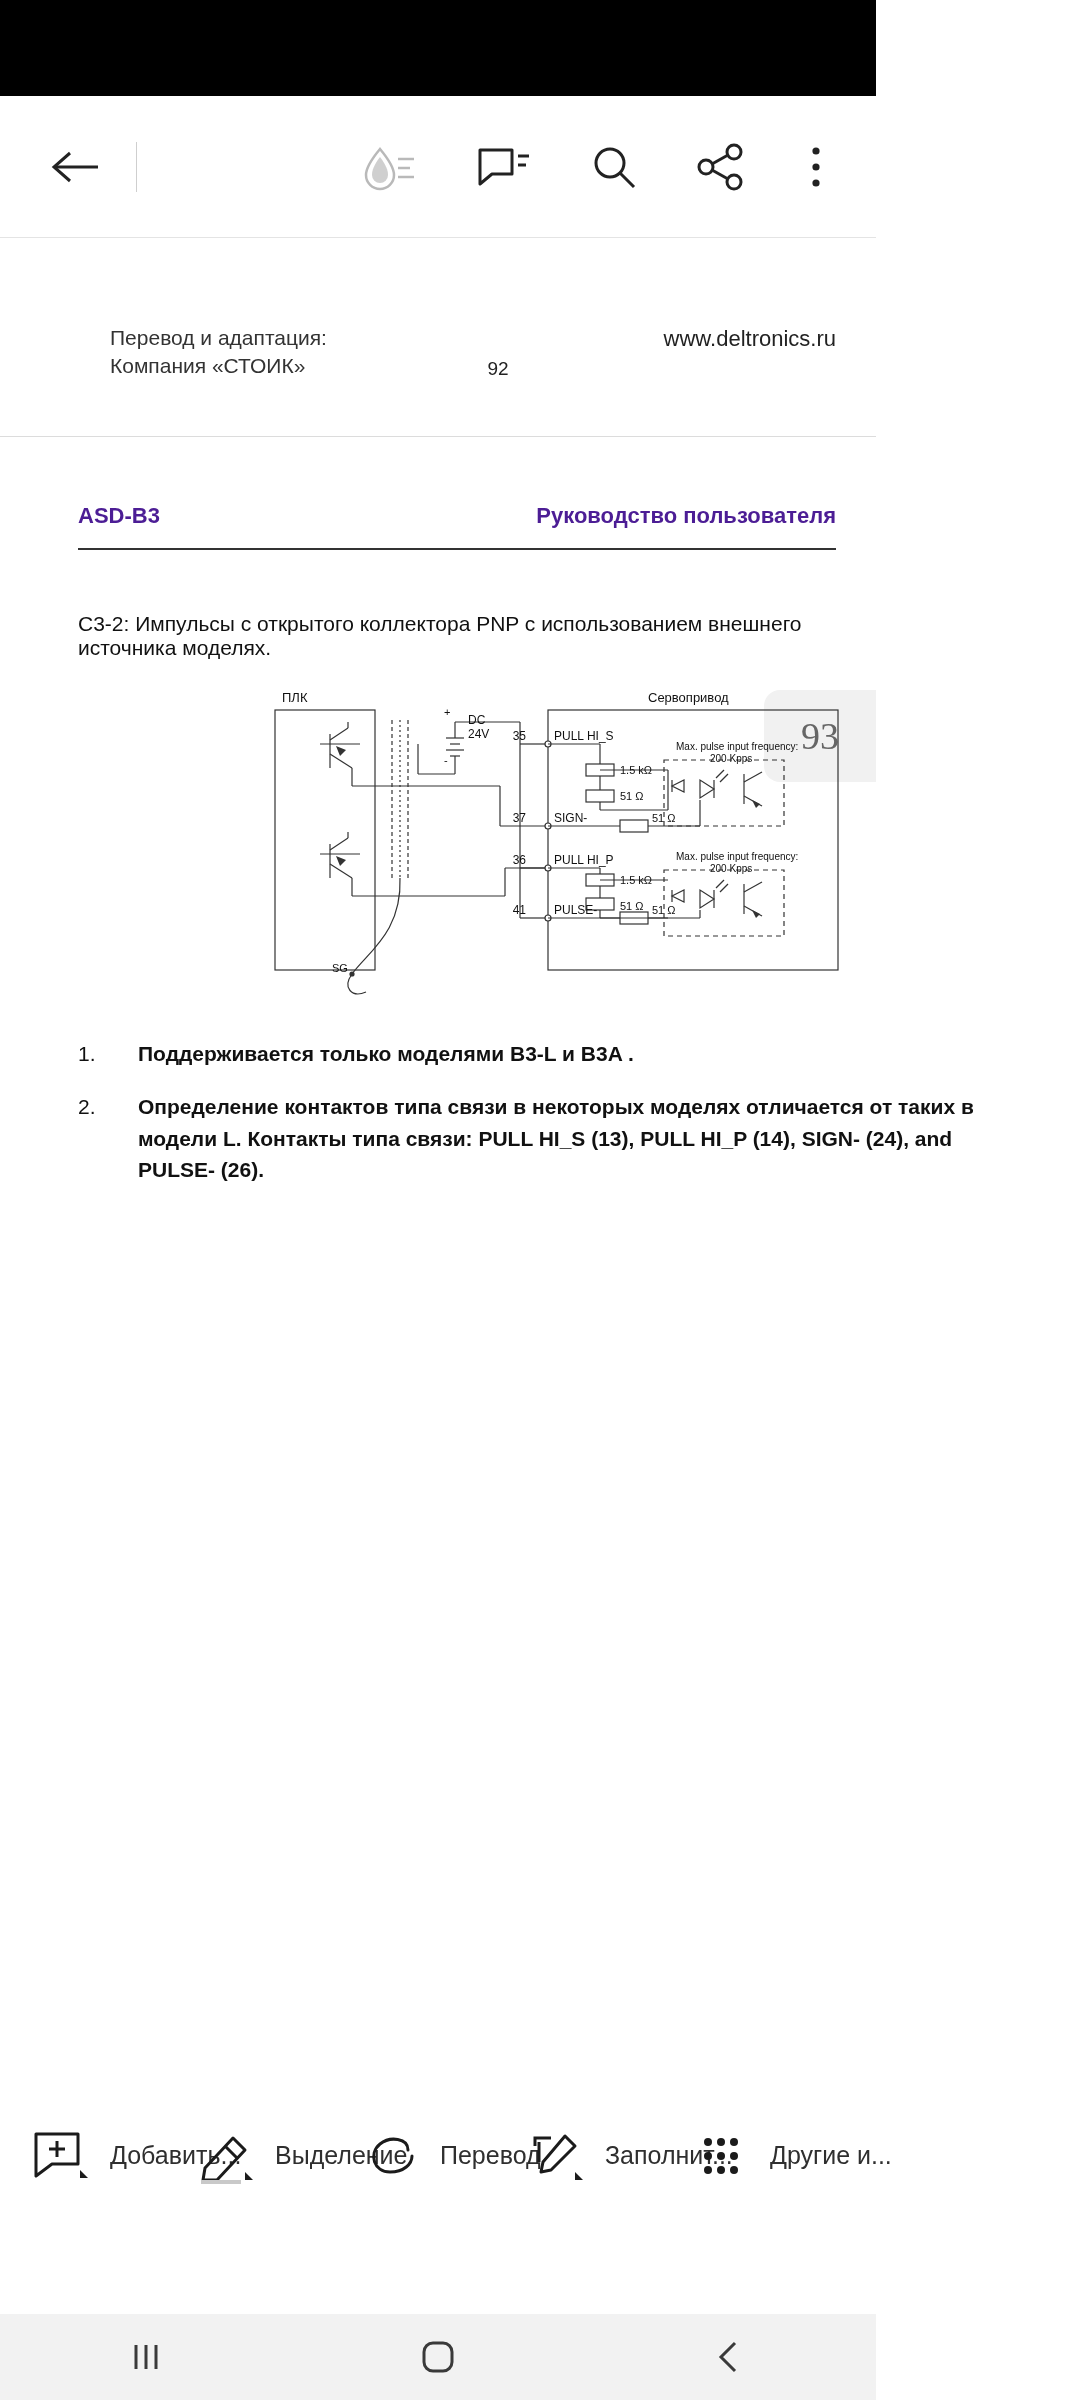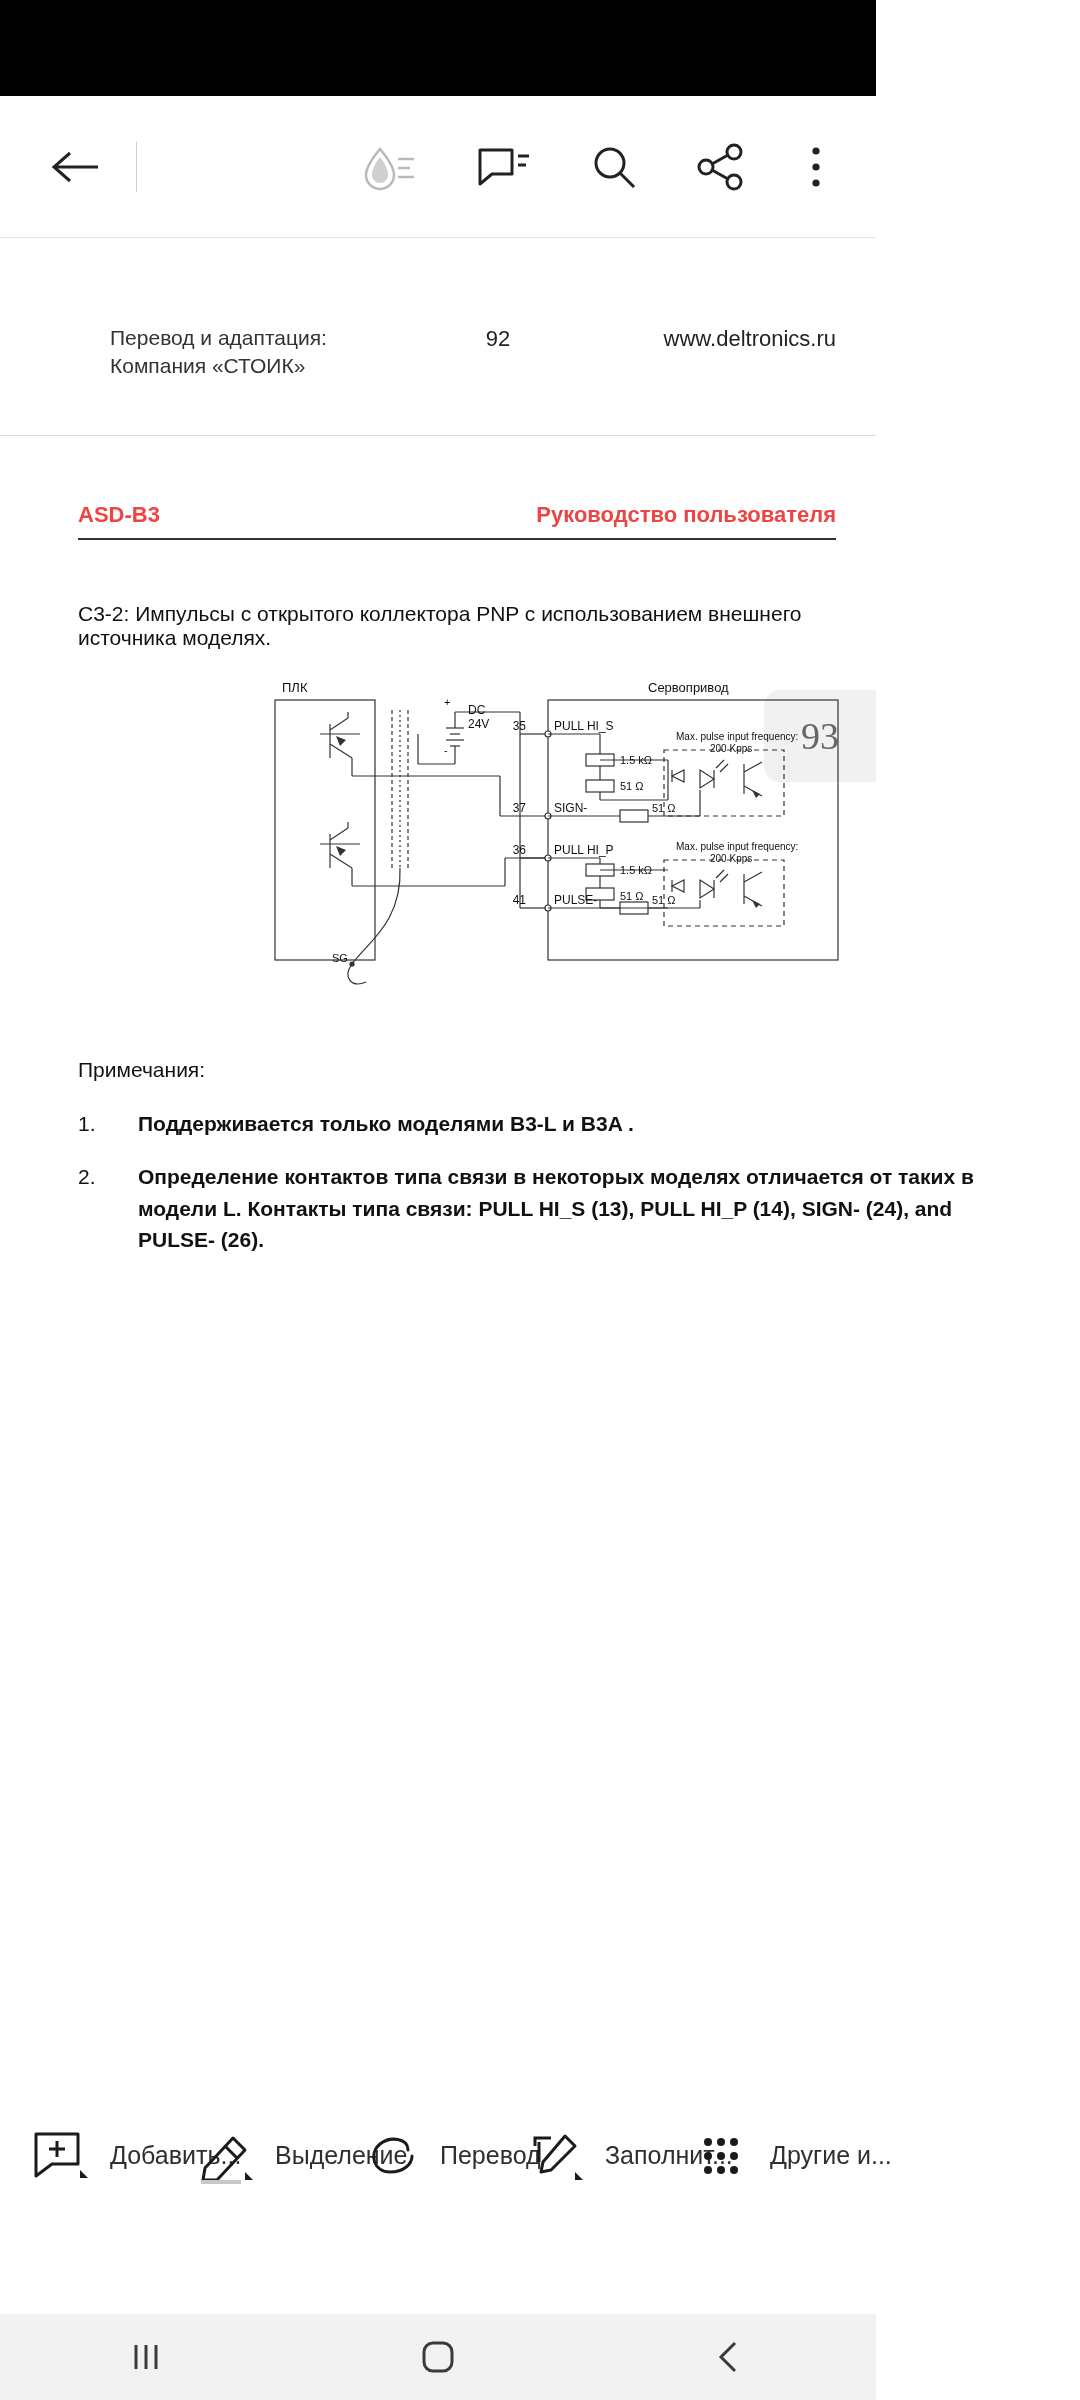--- a/index.html
+++ b/index.html
@@ -33,32 +33,32 @@
   
   .doc-area { position: relative; width: 100%; background: #fff; }
 
   .page-footer-row {
     display: flex; align-items: flex-start;
     padding: 86px 40px 0 110px;
     font-size: 21px; color: #333;
     line-height: 1.35;
   }
   .footer-left { width: 330px; }
-  .footer-center { flex: 1; text-align: center; padding-left: 50px; font-size: 22px; color: #222; }
+  .footer-center { flex: 1; text-align: center; padding-left: 50px; font-size: 19px; color: #222; margin-top: 32px; }
   .footer-right { width: 330px; text-align: right; font-size: 22px; color: #222; }
 
   .page-sep { margin: 54px 0 0 0; height: 1px; background: #dcdcdc; width: 100%; }
 
   
   .page-head {
     display: flex; align-items: flex-end; justify-content: space-between;
     margin: 66px 40px 0 78px;
-    padding-bottom: 10px;
+    padding-bottom: 19px;
     border-bottom: 2px solid #333;
-    font-size: 22px; font-weight: bold; color: #ef4444;
+    font-size: 22px; font-weight: bold; color: #4c1d95;
   }
 
   .page-badge {
     position: absolute;
     right: 0; top: 452px;
     width: 112px; height: 92px;
     background: #f1f1f1;
     border-radius: 16px 0 0 16px;
     display: flex; align-items: center; justify-content: center;
     font-size: 38px; color: #666;
@@ -330,21 +330,20 @@
           <text x="652" y="232" font-size="11">51 Ω</text>
           <text x="676" y="68" font-size="10">Max. pulse input frequency:</text>
           <text x="710" y="80" font-size="10">200 Kpps</text>
           <text x="676" y="178" font-size="10">Max. pulse input frequency:</text>
           <text x="710" y="190" font-size="10">200 Kpps</text>
           <text x="332" y="290" font-size="11">SG</text>
         </g>
       </svg>
     </div>
 
-    <div class="notes-title">Примечания:</div>
     <div class="notes">
       <div class="note-item">
         <span class="note-num">1.</span>
         <span class="note-text">Поддерживается только моделями B3-L и B3A .</span>
       </div>
       <div class="note-item">
         <span class="note-num">2.</span>
         <span class="note-text">Определение контактов типа связи в некоторых моделях отличается от таких в модели L. Контакты типа связи: PULL HI_S (13), PULL HI_P (14), SIGN- (24), and PULSE- (26).</span>
       </div>
     </div>

